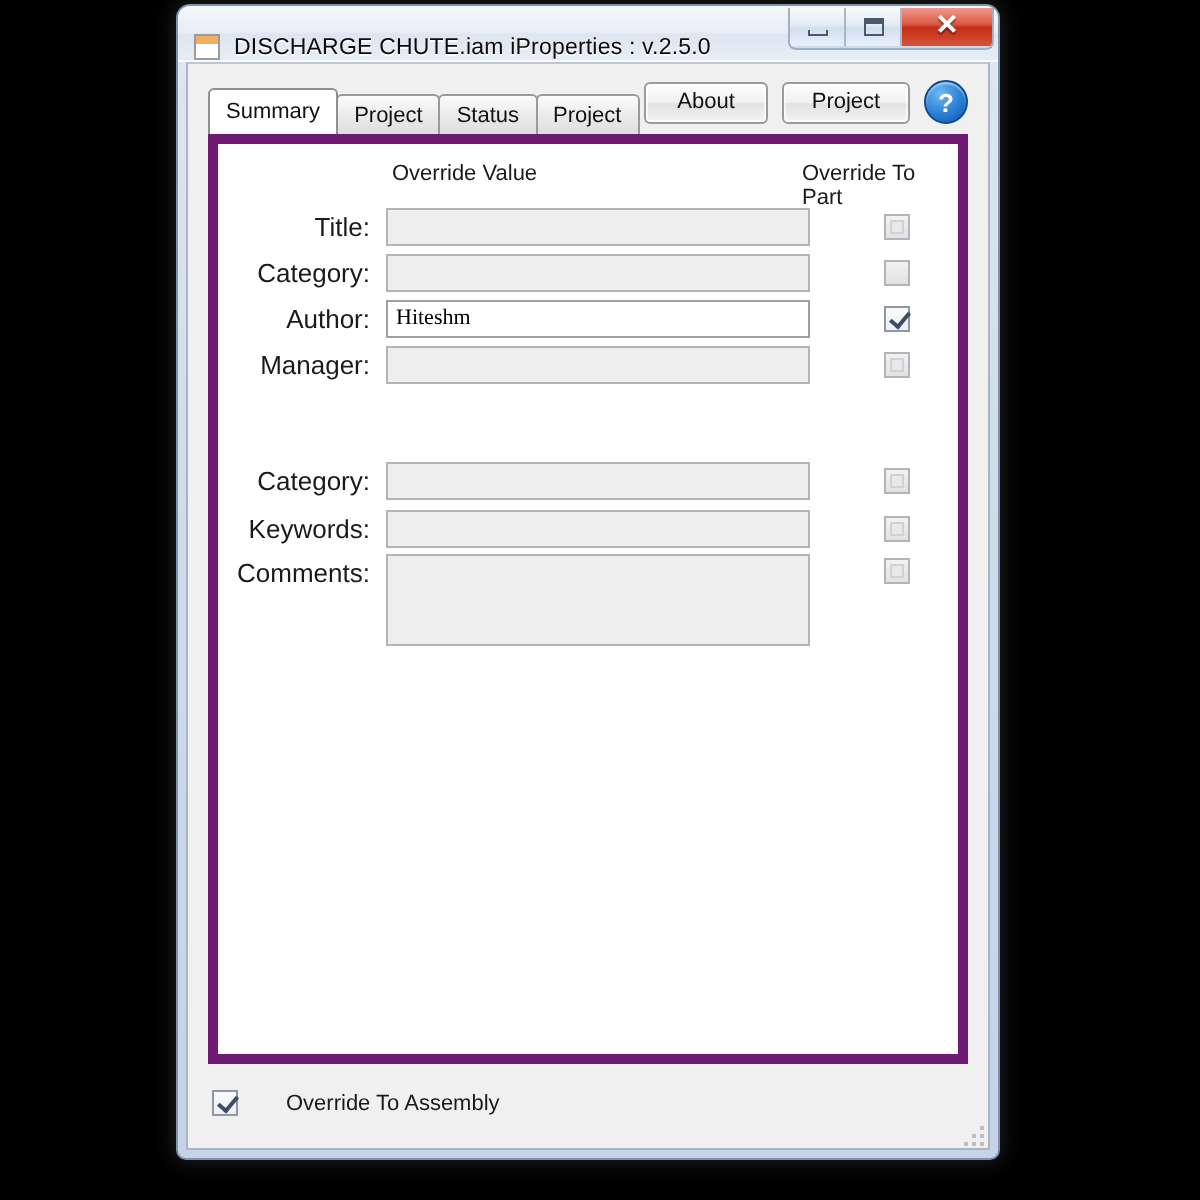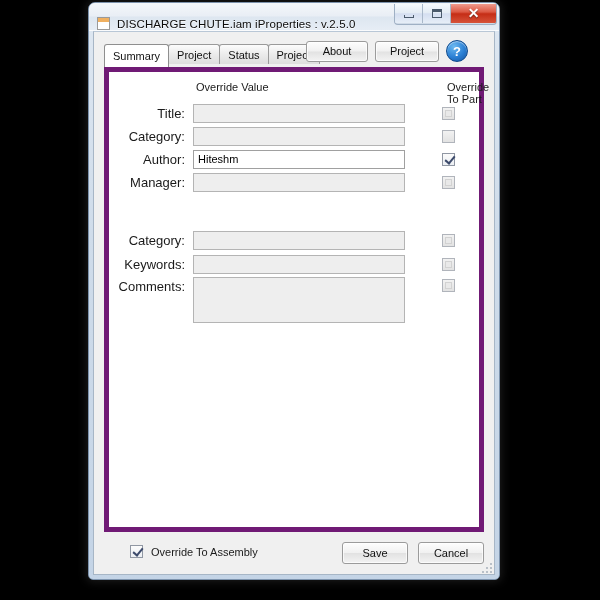--- a/index.html
+++ b/index.html
@@ -136,21 +136,21 @@
   #top-row {
     position: relative;
     height: 26px;
     margin: 9px 10px 0 10px;
   }
   #tabstrip {
     position: absolute;
     left: 0;
     bottom: 0;
     display: flex;
-    align-items: flex-start;
+    align-items: flex-end;
   }
   .tab {
     font-size: 11px;
     color: #111;
     padding: 4px 8px 3px 8px;
     border: 1px solid #9a9a9a;
     border-bottom: none;
     background: linear-gradient(180deg, #fcfcfc 0%, #ebebeb 50%, #dedede 100%);
     border-radius: 3px 3px 0 0;
     margin-right: -1px;
@@ -161,21 +161,21 @@
   }
   .tab.active {
     background: #ffffff;
     height: 23px;
     padding-top: 5px;
     z-index: 3;
     border-color: #8f8f8f;
   }
   #toolbtns {
     position: absolute;
-    right: 16px;
+    right: 0;
     top: -1px;
     display: flex;
     align-items: center;
     gap: 7px;
   }
   .pushbtn {
     font-size: 11px;
     color: #111;
     background: linear-gradient(180deg, #fdfdfd 0%, #f1f1f1 48%, #e2e2e2 52%, #f3f3f3 100%);
     border: 1px solid #9b9b9b;
@@ -218,21 +218,21 @@
     box-sizing: border-box;
   }
 
   .col-header {
     position: absolute;
     font-size: 11px;
     color: #1a1a1a;
     top: 9px;
   }
   #hdr-value { left: 87px; }
-  #hdr-part  { left: 292px; margin-left: 46px; }
+  #hdr-part  { left: 292px; }
 
   .form-row {
     position: absolute;
     left: 0;
     right: 0;
     height: 22px;
     display: flex;
     align-items: center;
   }
   .row-label {
@@ -254,20 +254,21 @@
     color: #000;
     padding: 0 4px;
     line-height: 17px;
     overflow: hidden;
     white-space: nowrap;
     flex: none;
   }
   .row-field.enabled {
     background: #ffffff;
     border: 1px solid #a0a0a0;
+    font-family: Liberation Serif, serif;
   }
   .row-field.tall {
     height: 46px;
     line-height: normal;
     padding-top: 2px;
   }
   .row-check-cell {
     flex: none;
     width: 86px;
     display: flex;
@@ -312,22 +313,21 @@
     right: 10px;
     bottom: 8px;
     height: 24px;
   }
   #assembly-check {
     position: absolute;
     left: 2px;
     top: 3px;
     display: flex;
     align-items: center;
-    gap: 8px;
-    margin-left: 24px;
+    gap: 24px;
   }
   #assembly-check .label {
     font-size: 11px;
     color: #1a1a1a;
   }
   #bottom-buttons {
     position: absolute;
     right: 0;
     top: 0;
     display: flex;
@@ -457,24 +457,20 @@
           <div class="cb small-in"></div>
         </div>
       </div>
 
     </div>
 
     <div id="bottombar">
       <div id="assembly-check">
         <div class="cb on"></div>
         <div class="label">Override To Assembly</div>
-      </div>
-      <div id="bottom-buttons">
-        <div class="pushbtn" id="btn-save">Save</div>
-        <div class="pushbtn" id="btn-cancel">Cancel</div>
       </div>
     </div>
 
     <div id="grip">
       <i style="right:0;bottom:0"></i>
       <i style="right:4px;bottom:0"></i>
       <i style="right:8px;bottom:0"></i>
       <i style="right:0;bottom:4px"></i>
       <i style="right:4px;bottom:4px"></i>
       <i style="right:0;bottom:8px"></i>

